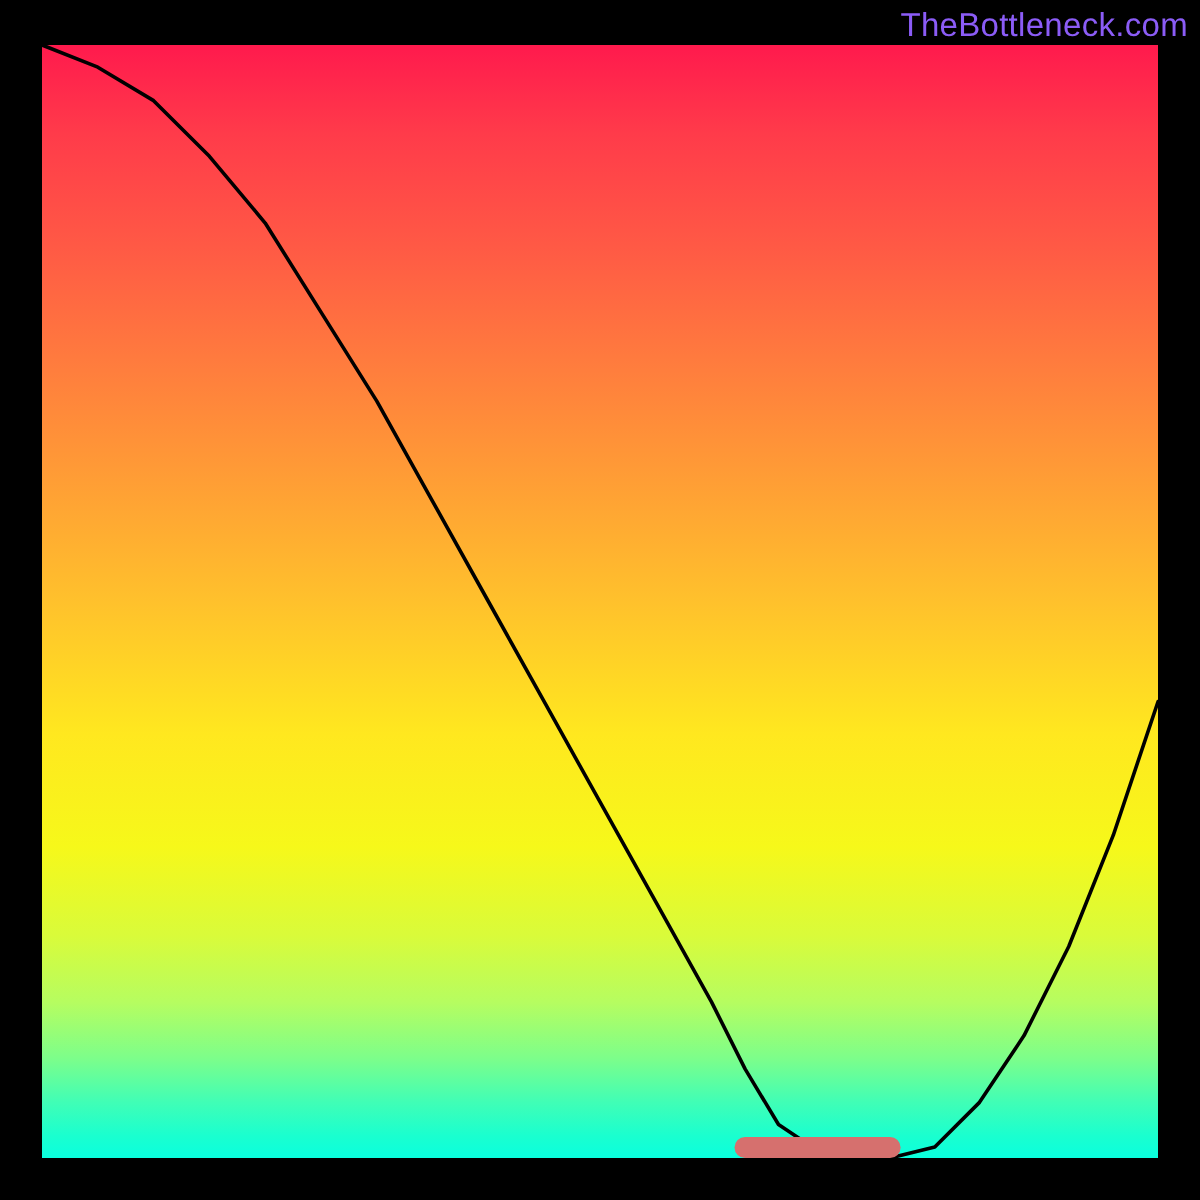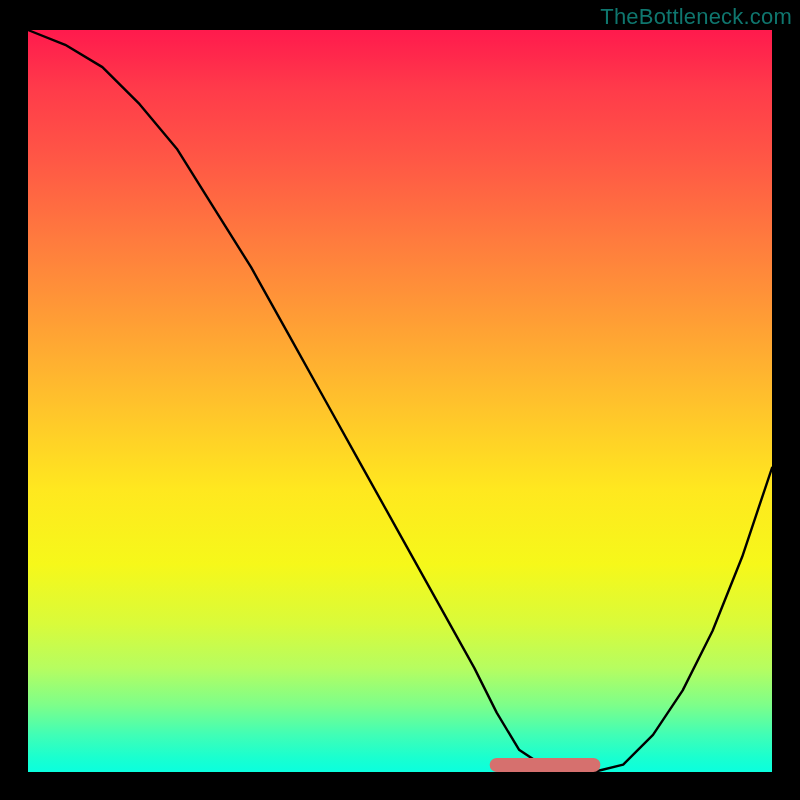--- a/index.html
+++ b/index.html
@@ -14,21 +14,21 @@
   .frame {
     position: relative;
     width: 800px;
     height: 800px;
     background: #000;
   }
   .watermark {
     position: absolute;
     top: 4px;
     right: 8px;
-    color: #0f766e;
+    color: #8b5cf6;
     font-size: 22px;
     font-weight: 500;
     letter-spacing: 0.2px;
     user-select: none;
   }
   .plot {
     position: absolute;
     left: 28px;
     top: 30px;
     width: 744px;

